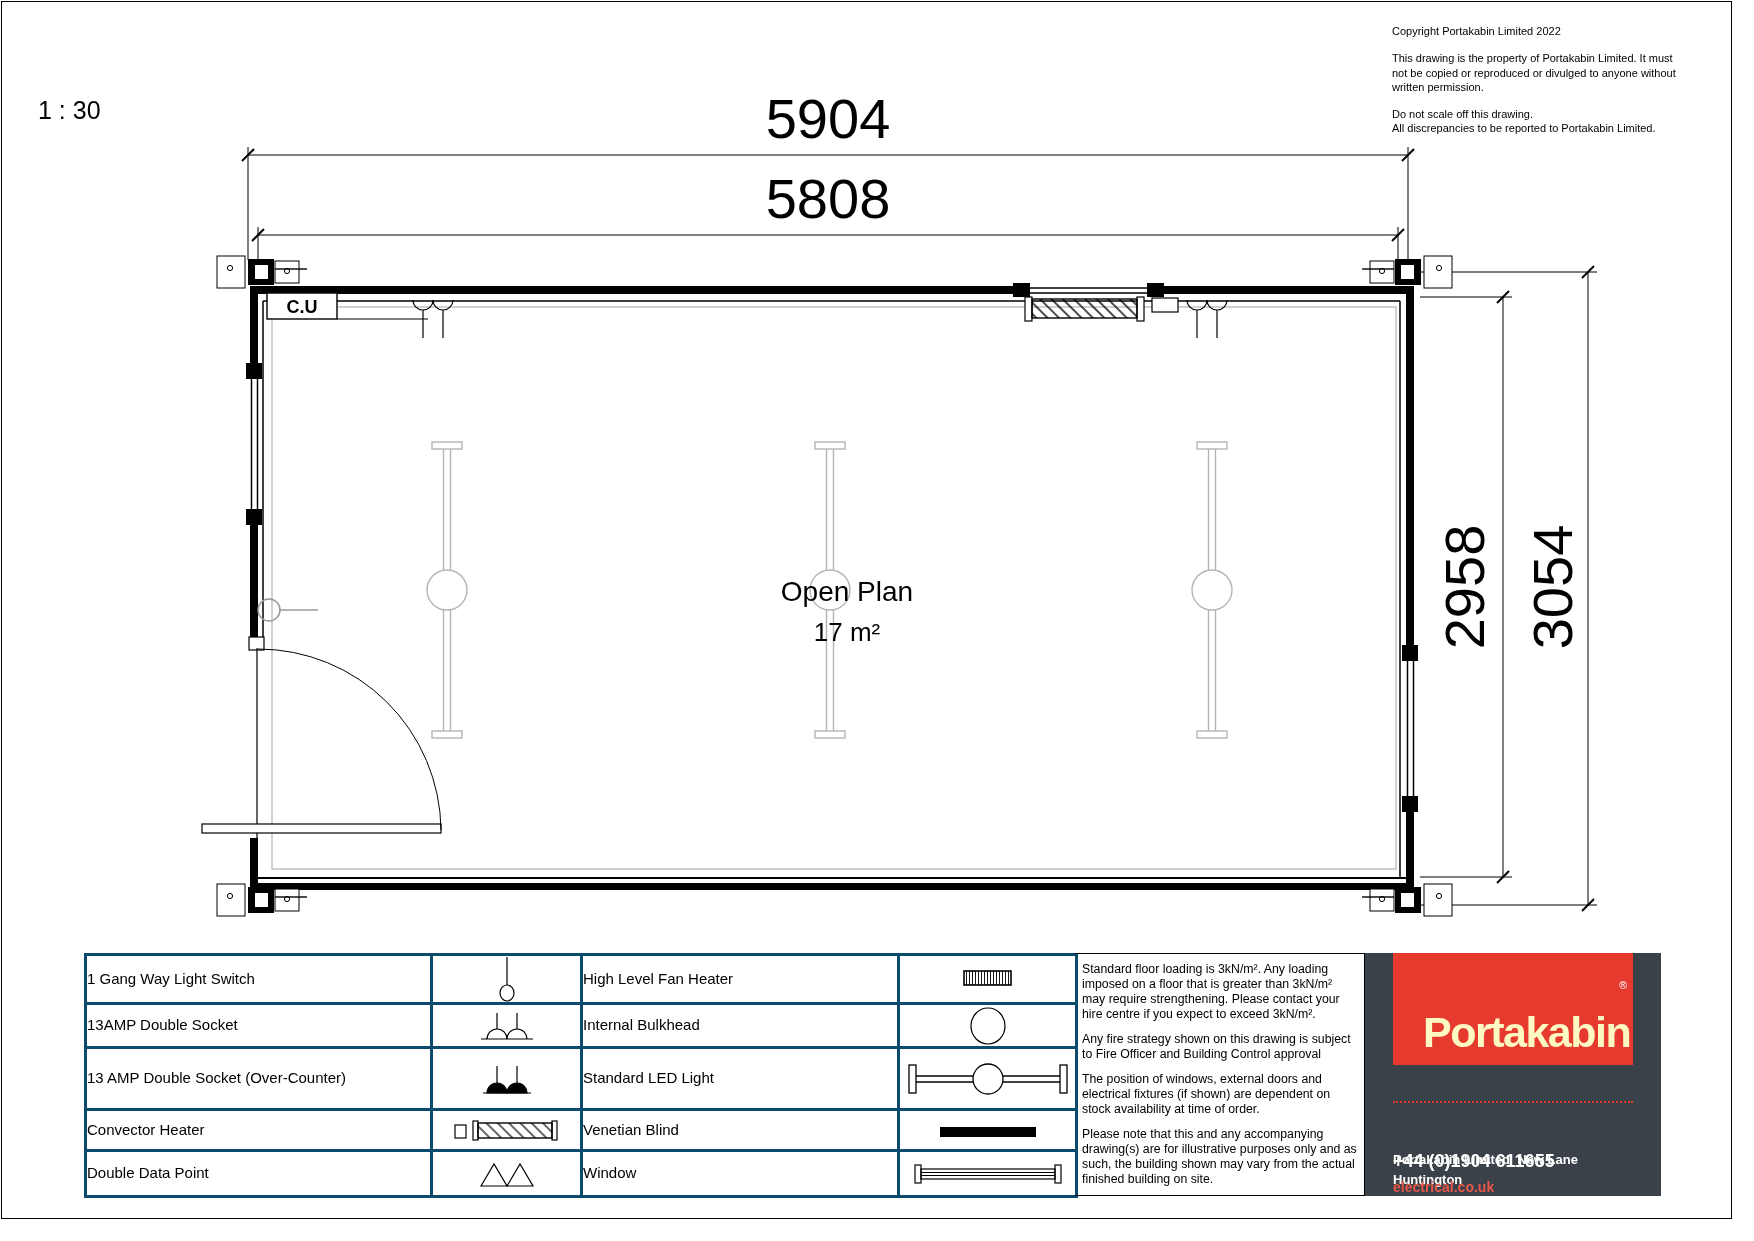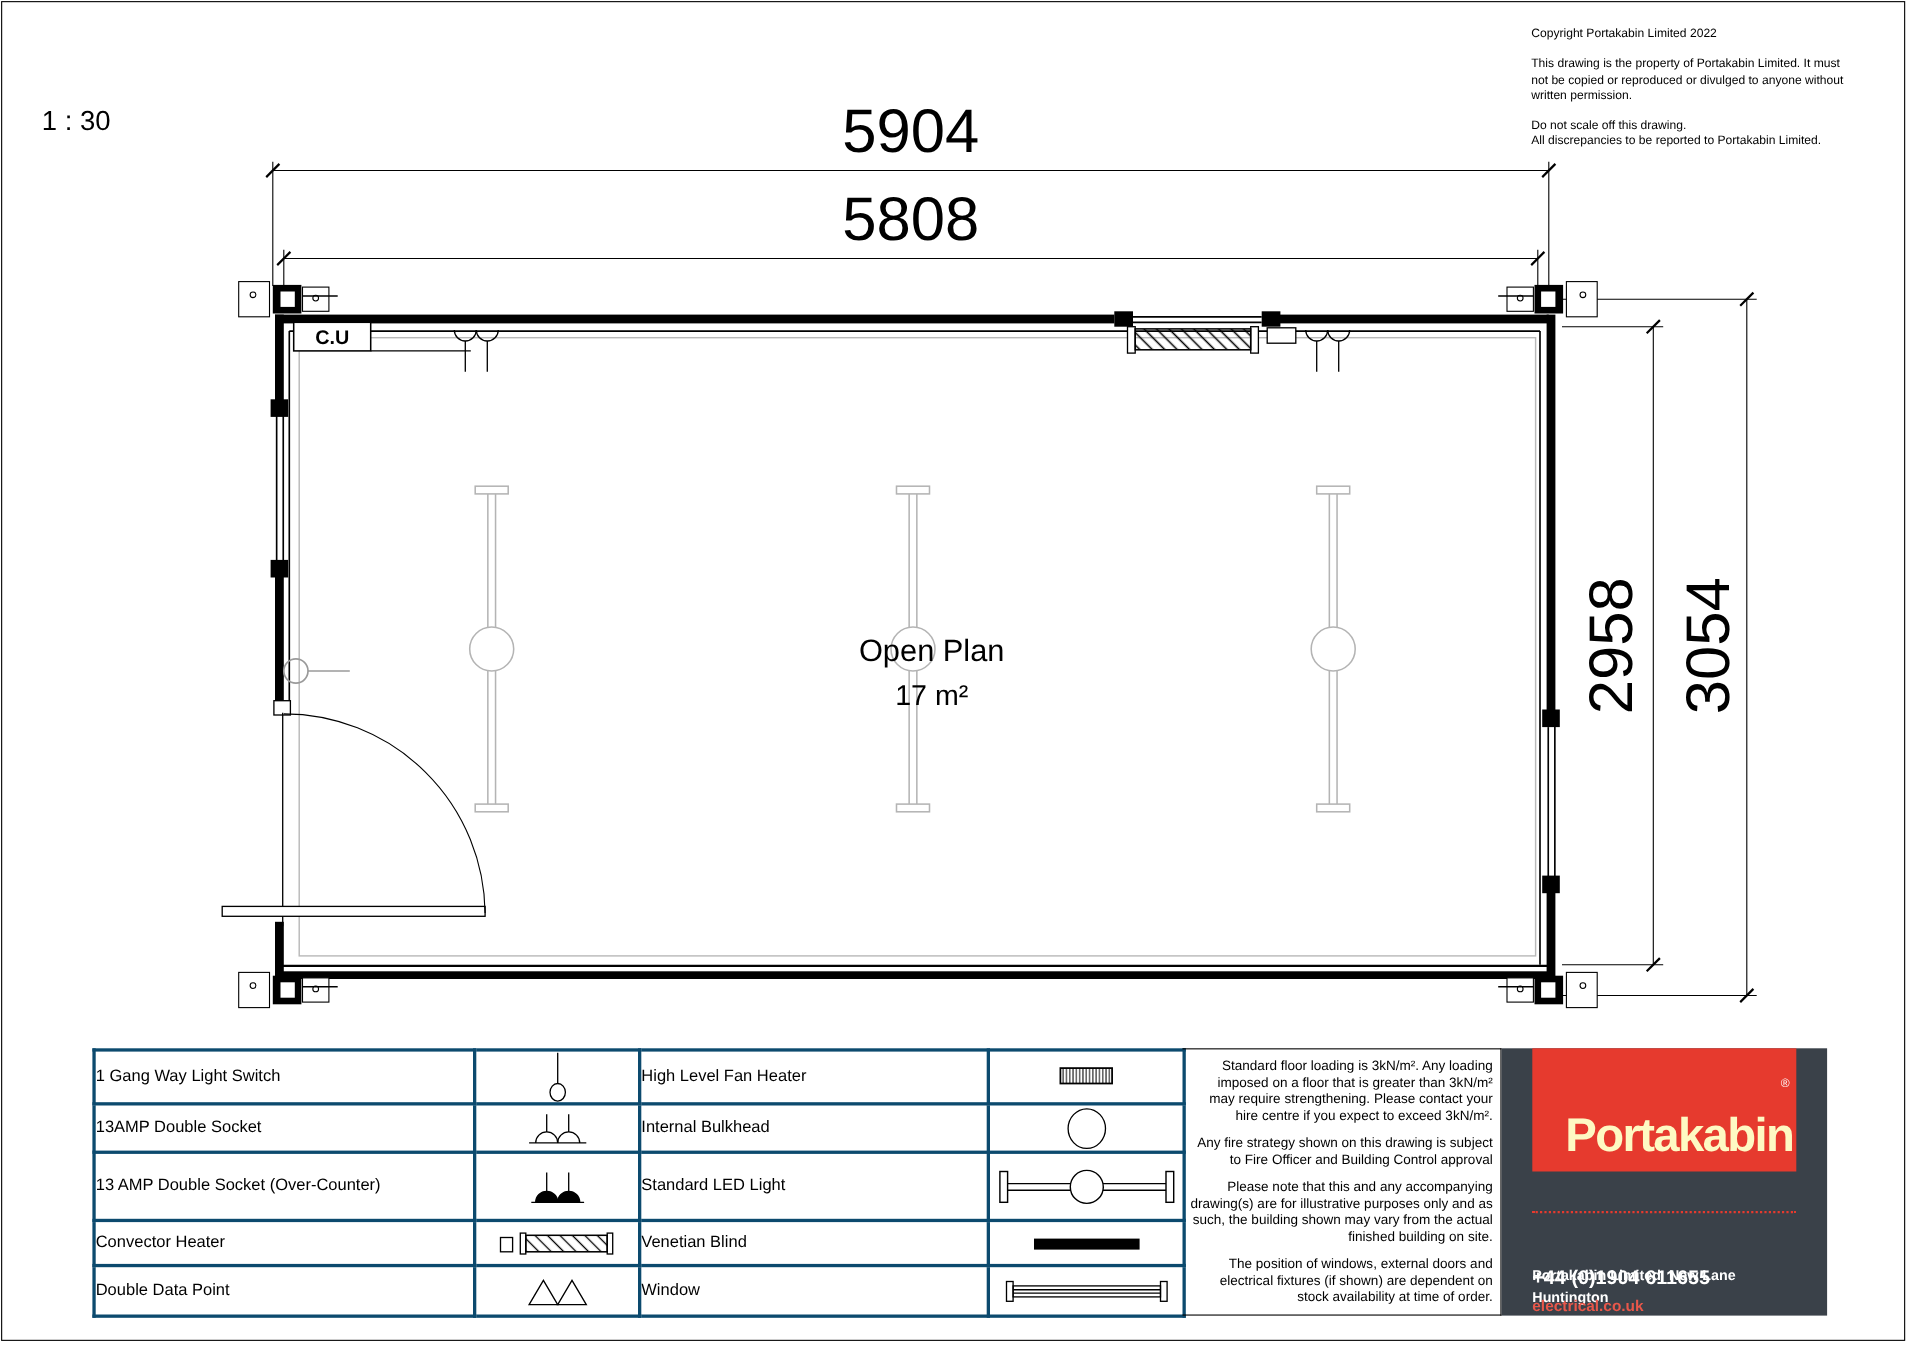--- a/index.html
+++ b/index.html
@@ -16,21 +16,21 @@
   
   table.legend{position:absolute;left:84px;top:953px;border-collapse:collapse;table-layout:fixed;}
   table.legend td{border:3px solid #0c4a6e;font-size:15px;padding:0;overflow:hidden;}
   td.lbl{padding-left:6px;line-height:1.12;}
   td.sym{text-align:center;vertical-align:middle;}
   td.sym svg{vertical-align:middle;}
 
   
   .notes{position:absolute;left:1075px;top:953px;width:290px;height:243px;box-sizing:border-box;
          border:1px solid #000;border-left:none;display:flex;flex-direction:column;
-         justify-content:space-between;align-items:center;text-align:right;
+         justify-content:space-between;align-items:center;text-align:left;
          font-size:12.3px;line-height:1.22;padding:8px 7px;}
   .notes p{margin:0;}
 
   
   .brand{position:absolute;left:1365px;top:953px;width:296px;height:243px;background:#3a4149;}
   .brand .redbox{position:absolute;left:28px;top:0;width:240px;height:112px;background:#e63a2e;}
   .brand .wordmark{position:absolute;left:30px;bottom:8px;color:#fef9c3;font-weight:bold;
                    font-size:43px;letter-spacing:-1.5px;}
   .brand .reg{position:absolute;right:6px;top:26px;color:#fff;font-size:11px;}
   .brand .dots{position:absolute;left:28px;top:148px;width:240px;border-top:2px dotted #e63a2e;}
@@ -325,22 +325,22 @@
           </g>
         </svg>
       </td>
     </tr>
   </tbody>
     </table>
 
   <div class="notes">
     <p>Standard floor loading is 3kN/m². Any loading imposed on a floor that is greater than 3kN/m² may require strengthening. Please contact your hire centre if you expect to exceed 3kN/m².</p>
     <p>Any fire strategy shown on this drawing is subject to Fire Officer and Building Control approval</p>
+    <p>The position of windows, external doors and electrical fixtures (if shown) are dependent on stock availability at time of order.</p>
     <p>Please note that this and any accompanying drawing(s) are for illustrative purposes only and as such, the building shown may vary from the actual finished building on site.</p>
-    <p>The position of windows, external doors and electrical fixtures (if shown) are dependent on stock availability at time of order.</p>
   </div>
 
   <div class="brand">
     <div class="redbox">
       <span class="wordmark">Portakabin</span>
       <span class="reg">®</span>
     </div>
     <div class="dots"></div>
     <div class="addr">
       <div>Portakabin Limited  New Lane  Huntington</div>

